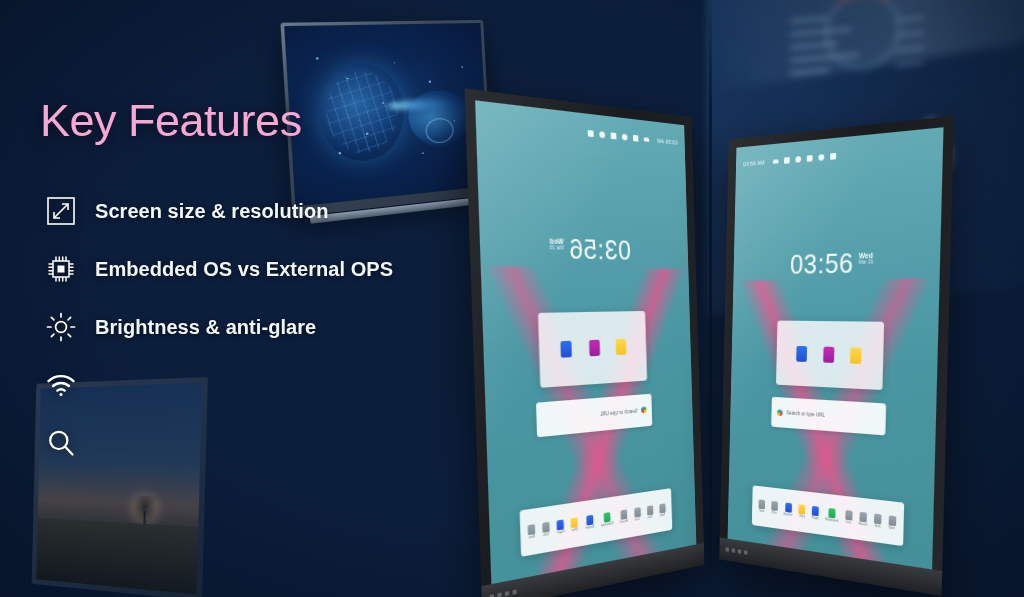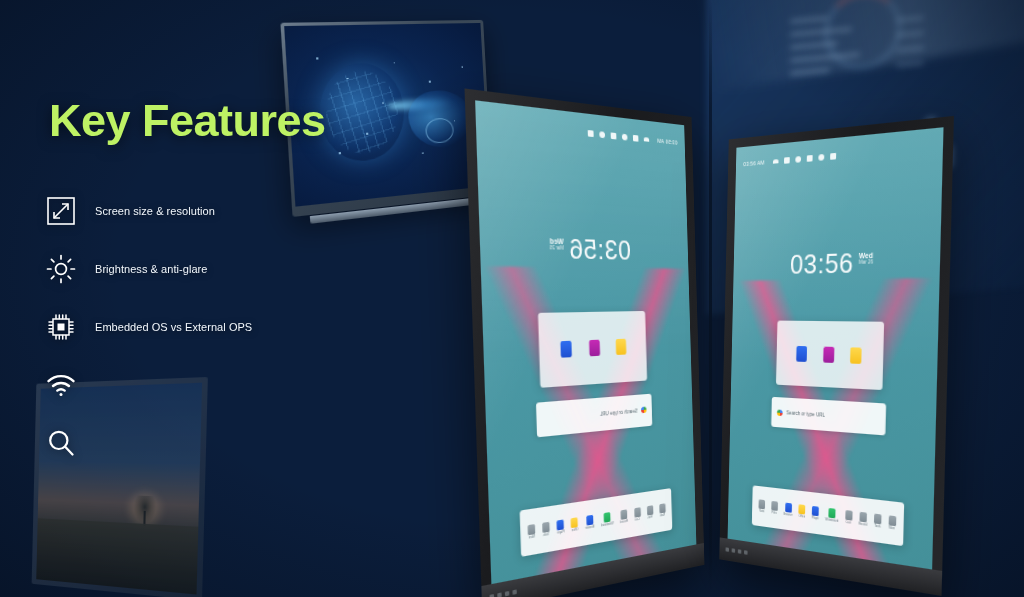--- a/index.html
+++ b/index.html
@@ -160,38 +160,38 @@
   }
   .land-tree:after{ content:""; position:absolute; left:46%; top:55%; width:2px; height:14px; background:rgba(20,24,20,.8); }
   .land-ground {
     position:absolute; left:0; right:0; bottom:0; height:32%;
     background:linear-gradient(180deg, rgba(60,58,44,.9), rgba(22,24,20,.95));
   }
 
   
   .panel-left { position:absolute; left:0; top:0; width:430px; height:597px; z-index:6; }
   .title {
-    position:absolute; left:49px; top:95px;
-    font-size:45px; font-weight:700; letter-spacing:-.5px;
-    color:#bef264;
+    position:absolute; left:40px; top:95px;
+    font-size:45px; font-weight:400; letter-spacing:-.5px;
+    color:#f9a8d4;
     text-shadow:0 2px 14px rgba(0,0,0,.55);
   }
   .features { position:absolute; left:44px; top:182px; width:380px; }
   .feature {
     display:flex; align-items:center; gap:17px;
     height:58px;
   }
   .feat-icon {
     width:34px; height:34px; flex:0 0 34px;
     display:flex; align-items:center; justify-content:center;
     color:#ffffff;
   }
   .feat-icon svg { display:block; filter:drop-shadow(0 1px 4px rgba(0,0,0,.5)); }
   .feat-label {
-    font-size:11px; font-weight:400; color:#f2f7fc;
+    font-size:20px; font-weight:700; color:#f2f7fc;
     letter-spacing:.05px;
     text-shadow:0 1px 6px rgba(0,0,0,.6);
     white-space:nowrap;
   }
 
   
   .ifp { position:absolute; }
   .ifp .bezel {
     position:absolute; inset:0;
     background:linear-gradient(110deg,#2d2e31 0%,#1a1b1e 40%,#26272a 100%);
@@ -584,36 +584,20 @@
               <rect x="1" y="1" width="26" height="26"></rect>
               <line x1="7" y1="21" x2="21" y2="7"></line>
               <polyline points="21,13 21,7 15,7"></polyline>
               <polyline points="7,15 7,21 13,21"></polyline>
             </svg>
           </span>
           <span class="feat-label">Screen size &amp; resolution</span>
         </div>
         <div class="feature">
           <span class="feat-icon">
-            <svg width="30" height="30" viewBox="0 0 30 30" fill="none" stroke="#fff" stroke-width="1.7" stroke-linecap="round">
-              <circle cx="15" cy="15" r="5.4"></circle>
-              <line x1="15" y1="1.5" x2="15" y2="5"></line>
-              <line x1="15" y1="25" x2="15" y2="28.5"></line>
-              <line x1="1.5" y1="15" x2="5" y2="15"></line>
-              <line x1="25" y1="15" x2="28.5" y2="15"></line>
-              <line x1="5.4" y1="5.4" x2="7.9" y2="7.9"></line>
-              <line x1="22.1" y1="22.1" x2="24.6" y2="24.6"></line>
-              <line x1="5.4" y1="24.6" x2="7.9" y2="22.1"></line>
-              <line x1="22.1" y1="7.9" x2="24.6" y2="5.4"></line>
-            </svg>
-          </span>
-          <span class="feat-label">Brightness &amp; anti-glare</span>
-        </div>
-        <div class="feature">
-          <span class="feat-icon">
             <svg width="30" height="30" viewBox="0 0 30 30" fill="none" stroke="#fff" stroke-width="1.5" stroke-linecap="round">
               <rect x="7" y="7" width="16" height="16"></rect>
               <rect x="11.5" y="11.5" width="7" height="7" fill="#fff" stroke="none"></rect>
               <line x1="10" y1="3" x2="10" y2="6.5"></line>
               <line x1="13.3" y1="3" x2="13.3" y2="6.5"></line>
               <line x1="16.7" y1="3" x2="16.7" y2="6.5"></line>
               <line x1="20" y1="3" x2="20" y2="6.5"></line>
               <line x1="10" y1="23.5" x2="10" y2="27"></line>
               <line x1="13.3" y1="23.5" x2="13.3" y2="27"></line>
               <line x1="16.7" y1="23.5" x2="16.7" y2="27"></line>
@@ -625,20 +609,36 @@
               <line x1="23.5" y1="10" x2="27" y2="10"></line>
               <line x1="23.5" y1="13.3" x2="27" y2="13.3"></line>
               <line x1="23.5" y1="16.7" x2="27" y2="16.7"></line>
               <line x1="23.5" y1="20" x2="27" y2="20"></line>
             </svg>
           </span>
           <span class="feat-label">Embedded OS vs External OPS</span>
         </div>
         <div class="feature">
           <span class="feat-icon">
+            <svg width="30" height="30" viewBox="0 0 30 30" fill="none" stroke="#fff" stroke-width="1.7" stroke-linecap="round">
+              <circle cx="15" cy="15" r="5.4"></circle>
+              <line x1="15" y1="1.5" x2="15" y2="5"></line>
+              <line x1="15" y1="25" x2="15" y2="28.5"></line>
+              <line x1="1.5" y1="15" x2="5" y2="15"></line>
+              <line x1="25" y1="15" x2="28.5" y2="15"></line>
+              <line x1="5.4" y1="5.4" x2="7.9" y2="7.9"></line>
+              <line x1="22.1" y1="22.1" x2="24.6" y2="24.6"></line>
+              <line x1="5.4" y1="24.6" x2="7.9" y2="22.1"></line>
+              <line x1="22.1" y1="7.9" x2="24.6" y2="5.4"></line>
+            </svg>
+          </span>
+          <span class="feat-label">Brightness &amp; anti-glare</span>
+        </div>
+        <div class="feature">
+          <span class="feat-icon">
             <svg width="30" height="24" viewBox="0 0 30 24" fill="none" stroke="#fff" stroke-width="2.4" stroke-linecap="round">
               <path d="M2.5 8.2 A18 18 0 0 1 27.5 8.2"></path>
               <path d="M7 13 A12 12 0 0 1 23 13"></path>
               <path d="M11.3 17.6 A6 6 0 0 1 18.7 17.6"></path>
               <circle cx="15" cy="21.4" r="1.5" fill="#fff" stroke="none"></circle>
             </svg>
           </span>
         </div>
         <div class="feature">
           <span class="feat-icon">

